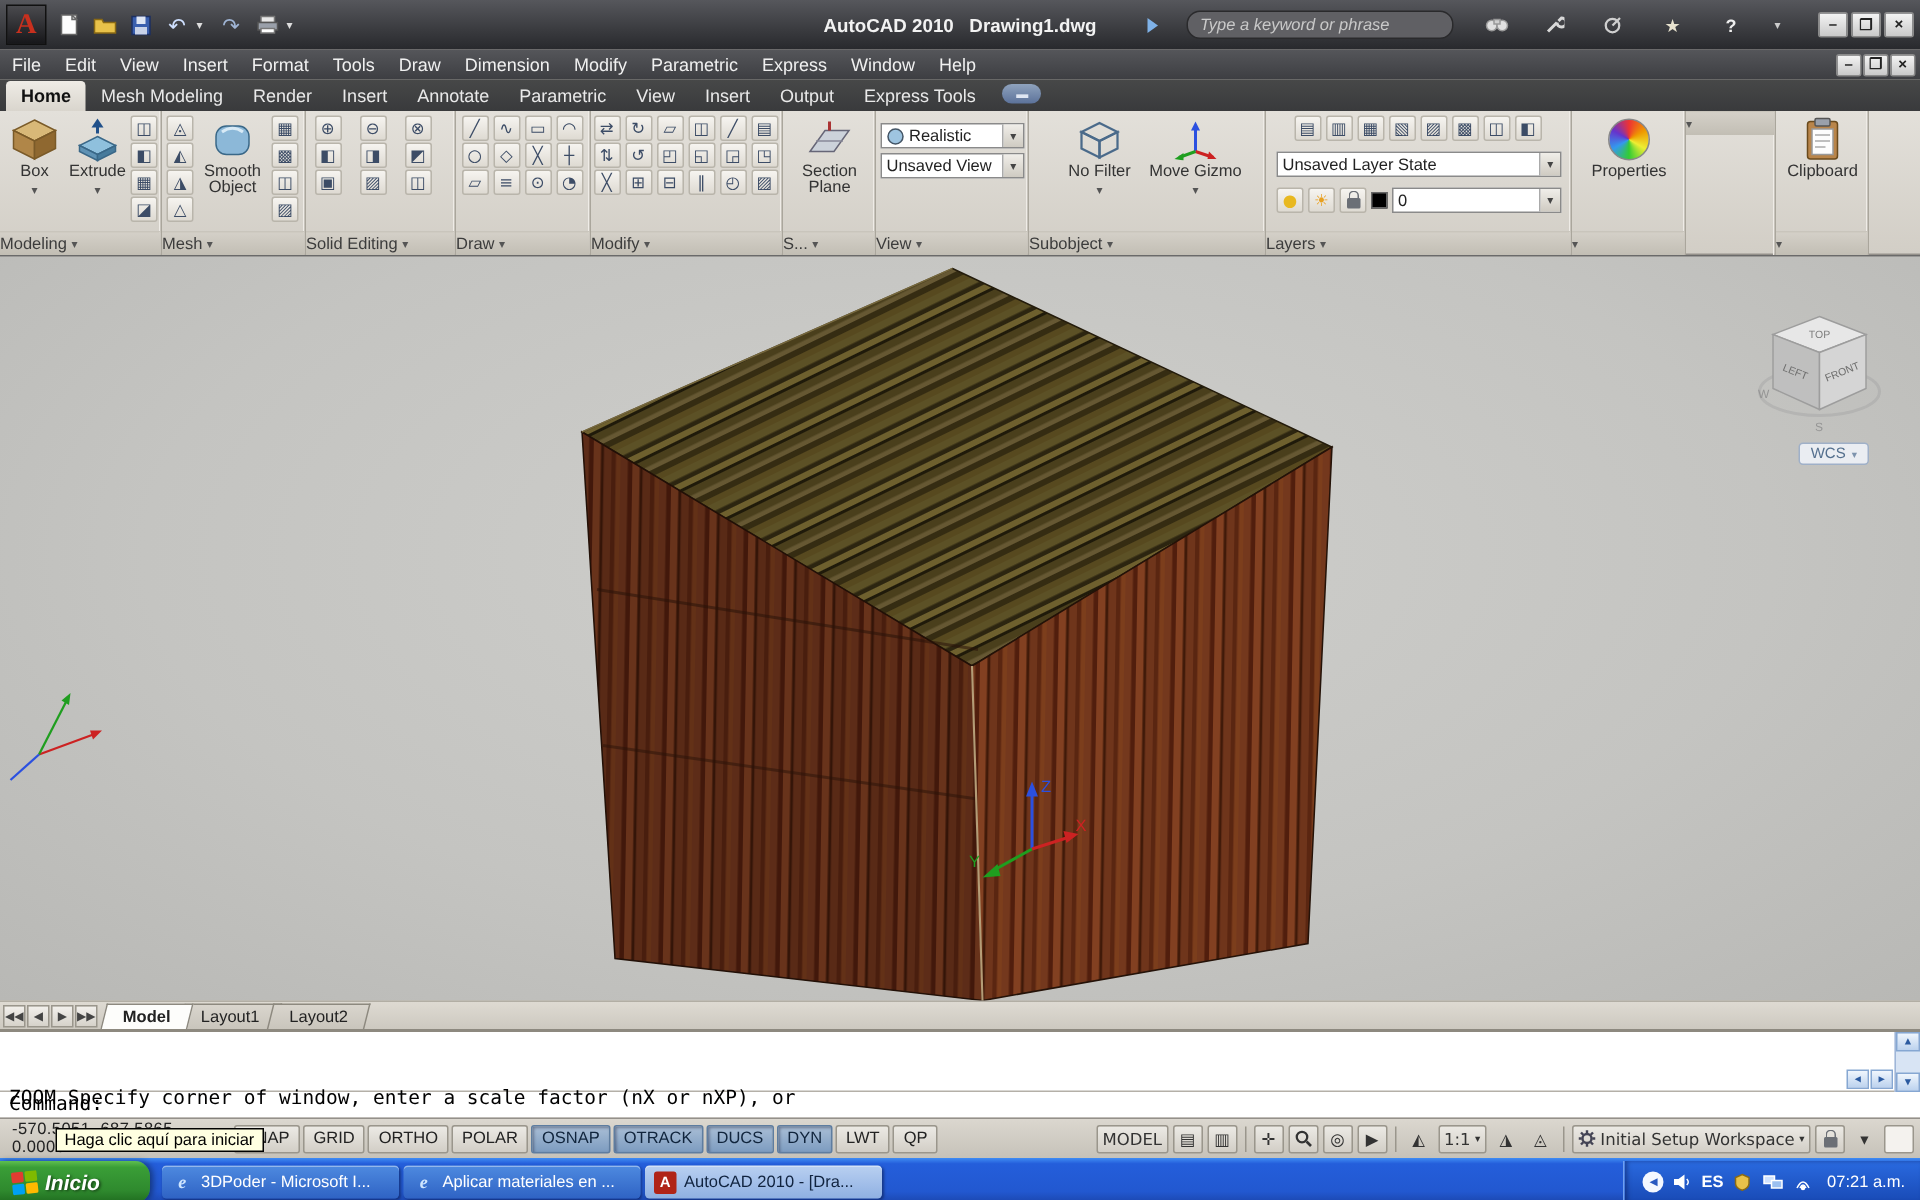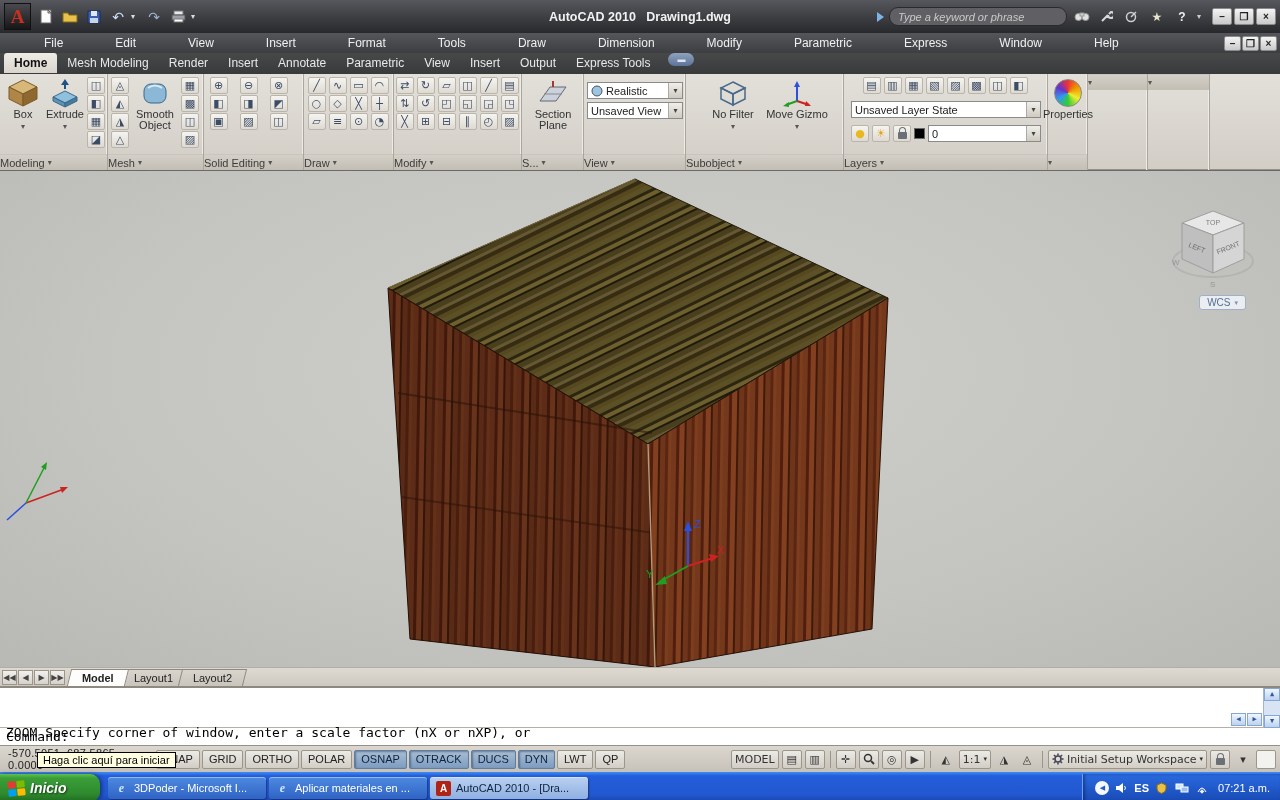--- a/index.html
+++ b/index.html
@@ -10,41 +10,41 @@
   
   .titlebar { position:absolute; top:0; left:0; width:1280px; height:33px;
     background:linear-gradient(#56575c,#3a3b3f 60%,#28292d); display:flex; align-items:center; padding:0 4px; color:#fff; }
   .acad-logo { width:27px; height:27px; background:linear-gradient(#4a4a4e,#17171a); border:1px solid #111;
     display:flex; align-items:center; justify-content:center; margin-right:4px; }
   .acad-logo span { color:#c8301e; font-weight:bold; font-size:19px; font-family:"Liberation Serif",serif; }
   .qat { display:flex; align-items:center; gap:2px; }
   .qat .qbtn { width:22px; height:22px; display:flex; align-items:center; justify-content:center; border:1px solid transparent; border-radius:2px; }
   .qat .caret { font-size:8px; color:#ddd; width:10px; }
   .win-title { position:absolute; left:50%; transform:translateX(-50%); font-weight:bold; font-size:12.5px; white-space:pre; color:#f2f2f2; }
-  .infocenter { margin-left:auto; display:flex; align-items:center; gap:5px; }
+  .infocenter { margin-left:auto; display:flex; align-items:center; gap:19px; }
   .ic-go { width:0; height:0; border-left:7px solid #7fb2e8; border-top:5px solid transparent; border-bottom:5px solid transparent; }
   .searchbox { width:178px; height:19px; background:#606064; border:1px solid #2a2a2c; border-radius:9px;
     color:#cfcfcf; font-style:italic; font-size:11px; padding:0 8px; outline:none; }
   .searchbox::placeholder { color:#c9c9c9; font-style:italic; }
   .tb-ico { width:20px; height:20px; display:flex; align-items:center; justify-content:center; color:#e8e8e8; font-size:12px; }
   .winbtns { display:flex; gap:2px; margin-left:6px; }
   .wbtn { width:20px; height:17px; background:linear-gradient(#f4f4f4,#c9c9c9); border:1px solid #8a8a8a; border-radius:2px;
     color:#222; font-size:10px; display:flex; align-items:center; justify-content:center; font-weight:bold; }
 
   
   .menubar { position:absolute; top:33px; left:0; width:1280px; height:20px;
     background:linear-gradient(#55565a,#3d3e42); display:flex; align-items:center; color:#f0f0f0; }
   .menu-items { display:flex; }
-  .menu-items .menu-item { padding:0 8px; font-size:12px;margin-left:36px; }
+  .menu-items .menu-item { padding:0 8px; font-size:12px; }
   .mdi-btns { margin-left:auto; display:flex; gap:1px; padding-right:3px; }
   .mdi-btns .wbtn { width:17px; height:15px; }
 
   
   .tabsrow { position:absolute; top:53px; left:0; width:1280px; height:21px;
-    background:linear-gradient(#474848,#393a3c); display:flex; align-items:flex-start; padding-left:4px; }
+    background:linear-gradient(#474848,#393a3c); display:flex; align-items:center; padding-left:4px; }
   .rtab { padding:3px 10px 3px; font-size:12px; color:#e9e9e9; }
   .rtab.active { background:linear-gradient(#efece6,#d9d5cd); color:#111; border-radius:3px 3px 0 0; font-weight:bold; }
   .ribbon-min { width:26px; height:13px; background:linear-gradient(#8fa3bd,#5c729a); border-radius:7px; margin:0 0 3px 8px;
     color:#dfe6f2; font-size:8px; display:flex; align-items:center; justify-content:center; }
 
   
   .ribbon { position:absolute; top:74px; left:0; width:1280px; height:96px;
     background:linear-gradient(#e3e0da,#d2cec6); display:flex; border-bottom:1px solid #94908a; }
   .panel { height:96px; display:flex; flex-direction:column; border-right:1px solid #aaa69c; box-shadow:inset -1px 0 0 #efece7; }
   .panel-body { flex:1; display:flex; align-items:flex-start; padding:3px 2px 0 3px; gap:2px; }
@@ -487,37 +487,52 @@
           <div class="combo" style="flex:1">
             <span>0</span>
           </div>
         </div>
       </div>
       <div class="panel-footer">
           <span>Layers</span>
         </div>
     </div>
 
-    <div class="panel" style="width:40px">
+    <div class="panel" style="width:76px">
       <div class="panel-body" style="justify-content:center;">
         <div class="bigbtn nodd">
           <span class="bicon">
             <span style="width:28px;height:28px;border-radius:50%;background:conic-gradient(#e33,#e90,#ee3,#3c3,#39e,#63c,#e33);border:1px solid #888;display:block;"></span>
             </span>
           <span>Properties</span>
         </div>
       </div>
       <div class="panel-footer"></div>
     </div>
 
     <div class="panel" style="width:60px">
       <div class="panel-footer"></div>
     </div>
 
     <div class="panel" style="width:62px">
+      <div class="panel-body" style="justify-content:center;">
+        <div class="bigbtn nodd">
+          <span class="bicon">
+            <svg width="26" height="30" viewBox="0 0 26 30">
+                <rect x="3" y="3" width="20" height="25" rx="2" fill="#b9854a" stroke="#6a4a1c"></rect>
+                <rect x="8" y="1" width="10" height="5" rx="1" fill="#9aa0aa" stroke="#555"></rect>
+                <rect x="6" y="8" width="14" height="17" fill="#fdfdfd" stroke="#999"></rect>
+                <line x1="8" y1="12" x2="18" y2="12" stroke="#aaa"></line>
+                <line x1="8" y1="16" x2="18" y2="16" stroke="#aaa"></line>
+                <line x1="8" y1="20" x2="15" y2="20" stroke="#aaa"></line>
+              </svg>
+            </span>
+          <span>Clipboard</span>
+        </div>
+      </div>
       <div class="panel-footer"></div>
     </div>
 
   </div>
 
   <div class="viewport">
     <svg class="cube-svg" width="1280" height="497" viewBox="0 0 1280 497">
       <defs>
         <pattern id="woodTop" width="30" height="30" patternUnits="userSpaceOnUse" patternTransform="rotate(-26 640 140)">
           <rect width="30" height="30" fill="#4e4420"></rect>

